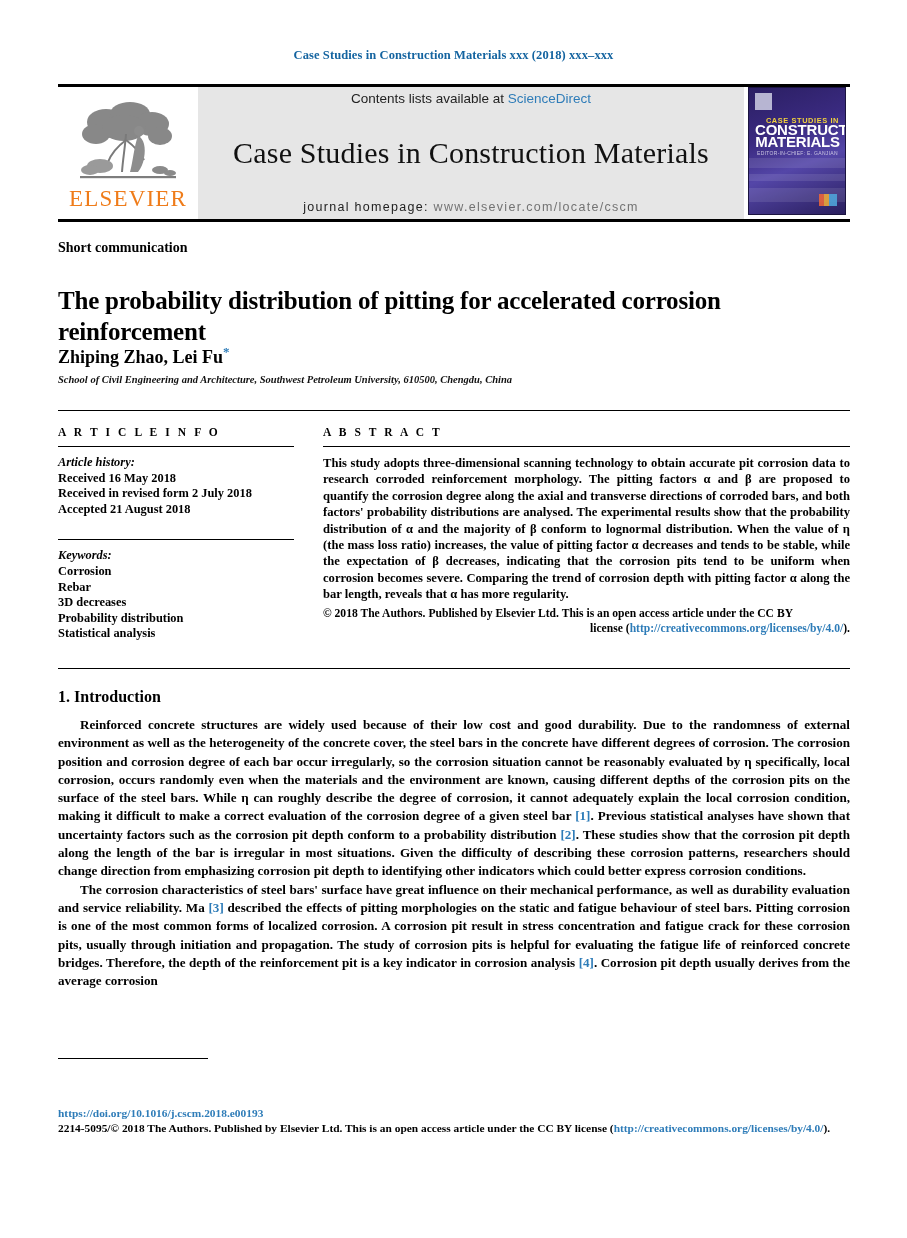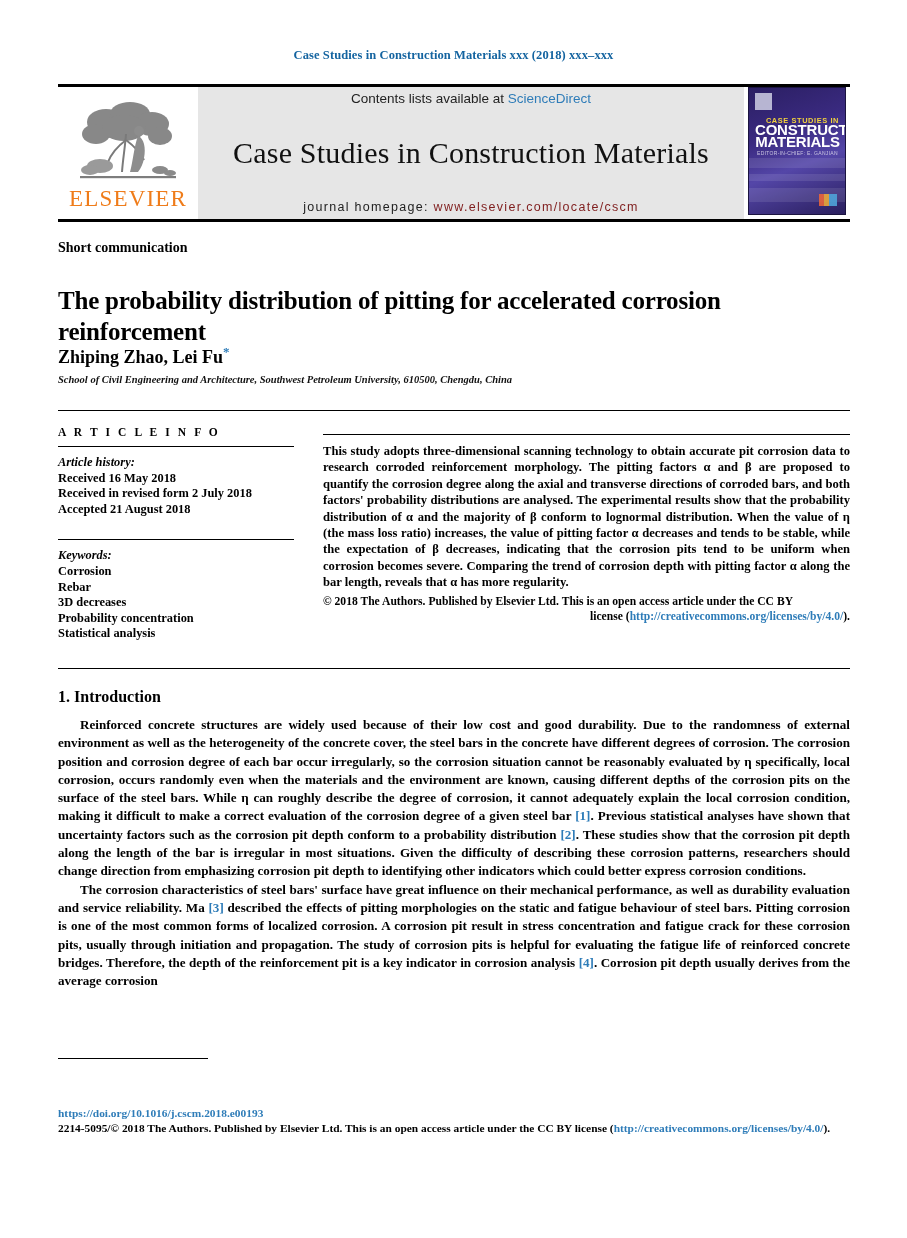--- a/index.html
+++ b/index.html
@@ -103,21 +103,21 @@
     color: #111;
     letter-spacing: 0.2px;
     margin-bottom: 30px;
   }
   .homepage-line {
     font-family: "Liberation Sans", sans-serif;
     font-size: 12.5px;
     letter-spacing: 1.3px;
     color: #222;
   }
-  .homepage-line .hp-url { color: #7f1d1d; }
+  .homepage-line .hp-url { color: #737373; }
   .cover-wrap {
     width: 106px;
     flex: 0 0 106px;
     background: #ffffff;
     display: flex;
     align-items: flex-start;
     justify-content: center;
     padding-top: 0;
     box-sizing: border-box;
   }
@@ -429,26 +429,27 @@
       <div>Received 16 May 2018</div>
       <div>Received in revised form 2 July 2018</div>
       <div>Accepted 21 August 2018</div>
     </div>
     <div class="hr-thin" style="margin-top:22px;"></div>
     <div class="info-group">
       <div class="head">Keywords:</div>
       <div>Corrosion</div>
       <div>Rebar</div>
       <div>3D decreases</div>
-      <div>Probability concentration</div>
+      <div>Probability distribution</div>
       <div>Statistical analysis</div>
     </div>
   </div>
 
   <div class="col-abs">
+    <div class="sect-label">A B S T R A C T</div>
     <div class="hr-thin"></div>
     <div class="abs-text">This study adopts three-dimensional scanning technology to obtain accurate pit corrosion data to research corroded reinforcement morphology. The pitting factors α and β are proposed to quantify the corrosion degree along the axial and transverse directions of corroded bars, and both factors' probability distributions are analysed. The experimental results show that the probability distribution of α and the majority of β conform to lognormal distribution. When the value of η (the mass loss ratio) increases, the value of pitting factor α decreases and tends to be stable, while the expectation of β decreases, indicating that the corrosion pits tend to be uniform when corrosion becomes severe. Comparing the trend of corrosion depth with pitting factor α along the bar length, reveals that α has more regularity.</div>
     <div class="abs-copy">
       <span>© 2018 The Authors. Published by Elsevier Ltd. This is an open access article under the CC BY</span>
       <span class="l2"><span>license (</span><span class="lnk">http://creativecommons.org/licenses/by/4.0/</span><span>).</span></span>
     </div>
   </div>
 
   <div class="rule-bottom-info"></div>
 

